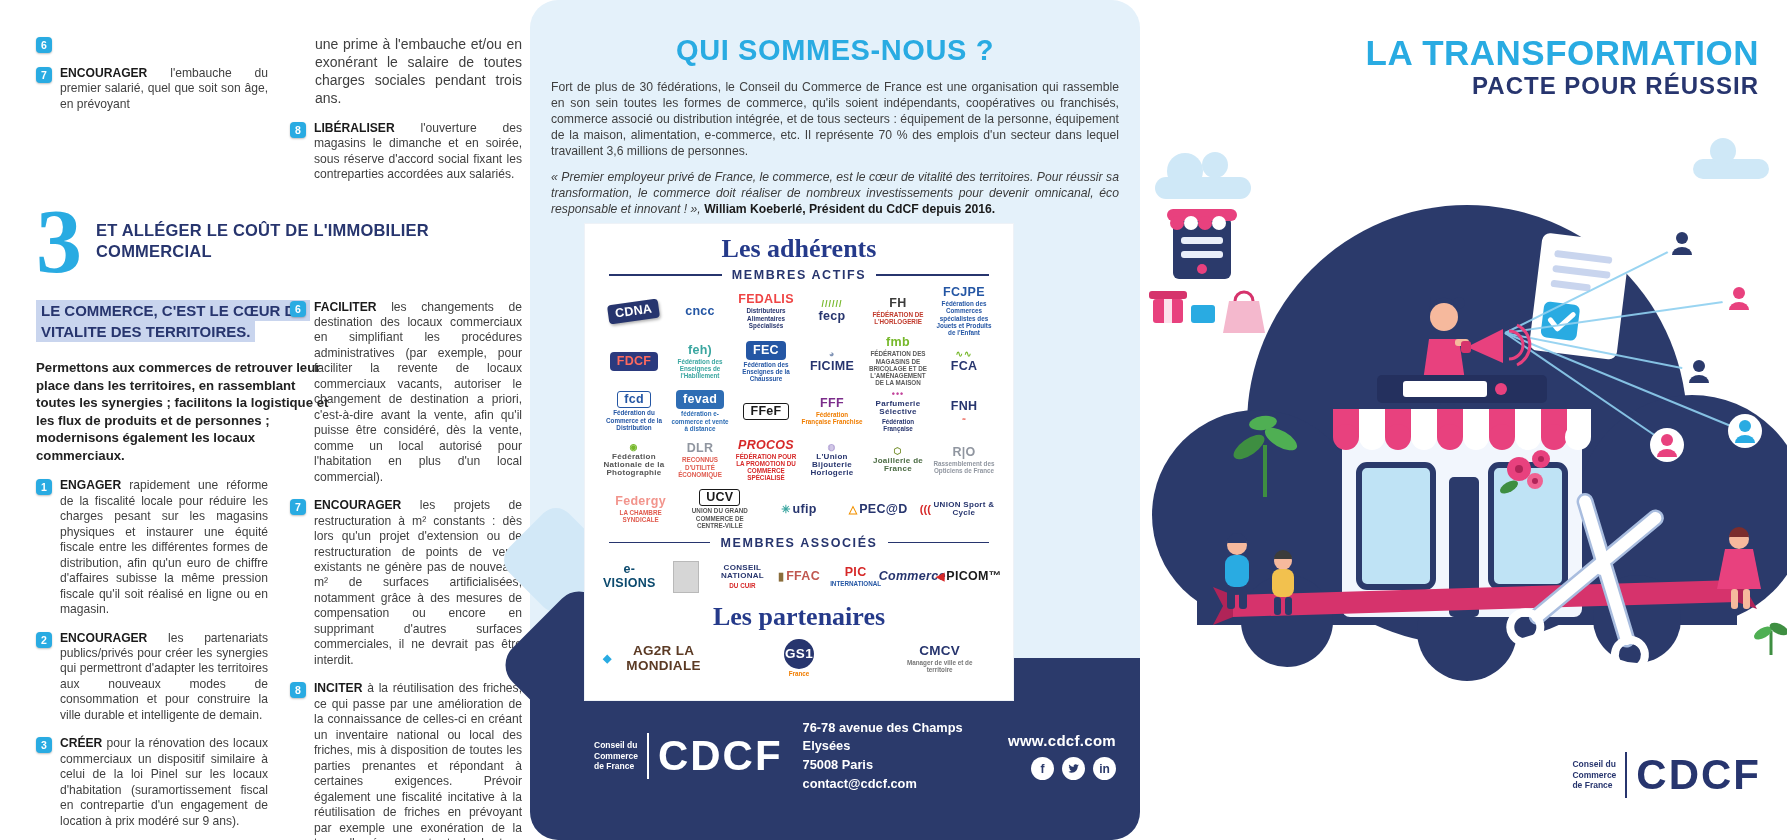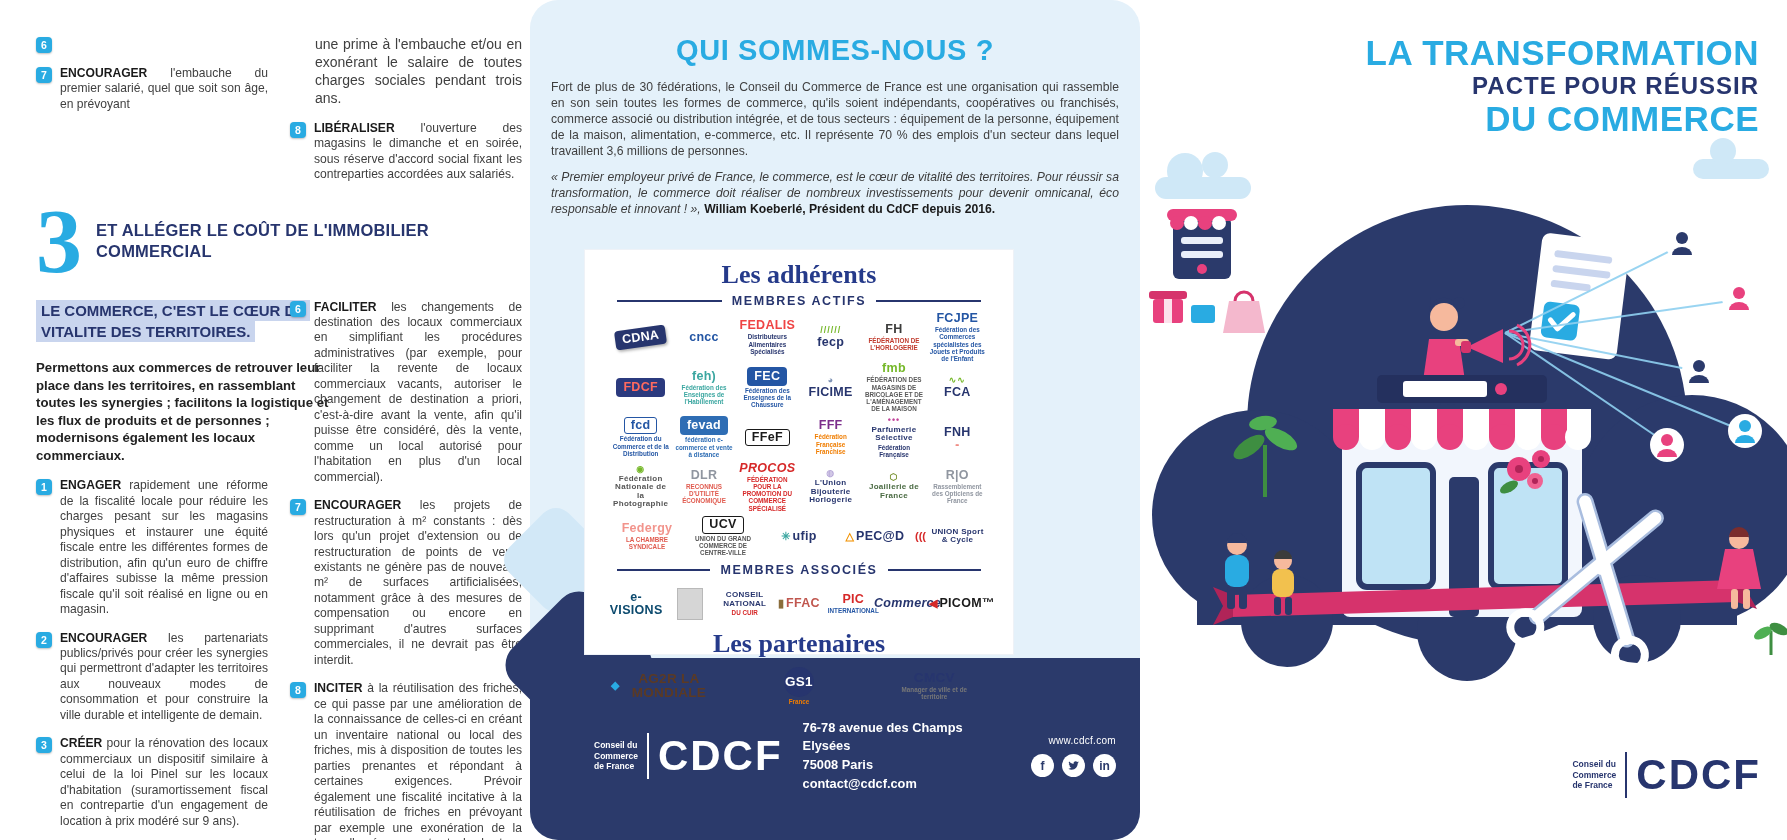--- a/index.html
+++ b/index.html
@@ -26,22 +26,22 @@
   #intro{width:300px;margin:16px 0 14px 0;font-weight:700;font-size:13.2px;line-height:1.33;color:#222;}
 
   
   #mid-panel{position:absolute;left:530px;top:0;width:610px;height:840px;background:#e4f1fa;border-radius:28px;}
   .mid-decor1{position:absolute;left:-16px;top:518px;width:84px;height:84px;background:#d2e8f7;transform:rotate(45deg);border-radius:18px;z-index:1;}
   .mid-decor2{position:absolute;left:-10px;top:606px;width:118px;height:118px;background:#2b3a6b;transform:rotate(45deg);border-radius:24px;z-index:1;}
   #mid-title{margin:34px 20px 0;text-align:center;color:#29abe2;font-weight:800;font-size:29px;letter-spacing:.6px;}
   #mid-paragraph{margin:13px 21px 0;font-size:12.2px;line-height:1.31;text-align:justify;}
   #mid-quote{margin:10px 21px 0;font-size:12.2px;line-height:1.31;text-align:justify;font-style:italic;color:#3c3c3c;}
   #mid-quote .attrib{font-style:normal;font-weight:700;color:#1a1a1a;}
-  #adherents-card{position:absolute;left:55px;top:224px;width:428px;height:404px;background:#fff;z-index:3;
-                  padding:8px 26px;box-sizing:border-box;box-shadow:0 0 0 1px #eef2f7;margin-top:26px;}
+  #adherents-card{position:absolute;left:55px;top:224px;width:428px;height:476px;background:#fff;z-index:3;
+                  padding:8px 18px;box-sizing:border-box;box-shadow:0 0 0 1px #eef2f7;}
   .serif-h{font-family:"Liberation Serif",serif;font-weight:700;color:#253a8a;font-size:26px;text-align:center;margin:2px 0 4px;}
   .divider{display:flex;align-items:center;gap:10px;margin:2px 6px 4px;color:#27356e;font-weight:700;
            font-size:12.5px;letter-spacing:1.6px;}
   .divider .line{flex:1;height:1.5px;background:#27356e;}
   .logo-row{display:flex;align-items:center;justify-content:space-around;min-height:49px;gap:4px;}
   .assoc-row{min-height:46px;}
   .partner-row{min-height:46px;justify-content:center;gap:30px;}
   .logo-cell{flex:1;display:flex;flex-direction:column;align-items:center;justify-content:center;text-align:center;min-width:0;}
   .lg-pre{font-size:9px;font-weight:800;letter-spacing:1px;line-height:1;margin-bottom:1px;}
   .lg-main{display:flex;align-items:center;gap:2px;justify-content:center;}
@@ -57,21 +57,21 @@
   .stampbox{width:24px;height:30px;background:#d6d6d6;border:1px solid #b9b9b9;}
   #mid-footer{position:absolute;left:0;top:658px;width:610px;height:182px;background:#2b3a6b;z-index:2;
               border-radius:0 0 28px 28px;display:flex;align-items:center;gap:20px;
               padding:14px 24px 0 64px;box-sizing:border-box;color:#fff;}
   .cdcf-logo{display:flex;align-items:center;gap:9px;}
   .cdcf-small{font-size:8.5px;line-height:1.25;font-weight:700;}
   .cdcf-bar{width:2px;height:46px;background:currentColor;}
   .cdcf-big{font-size:42px;font-weight:700;letter-spacing:2px;line-height:1;}
   .addr{font-size:12.8px;font-weight:700;line-height:1.45;}
   #footer-right{margin-left:auto;text-align:right;}
-  #website{font-size:10px;font-weight:400;letter-spacing:.3px;margin-left:12px;}
+  #website{font-size:15px;font-weight:700;letter-spacing:.3px;margin-left:12px;}
   #social{display:flex;gap:8px;justify-content:flex-end;margin-top:8px;}
   .soc{width:23px;height:23px;border-radius:50%;background:#fff;color:#2b3a6b;display:flex;align-items:center;
        justify-content:center;font-weight:800;font-size:12px;cursor:pointer;}
   .soc svg{width:13px;height:13px;}
 
   
   #right-panel{position:absolute;left:1140px;top:0;width:647px;height:840px;background:#fff;}
   #right-title{position:absolute;right:28px;top:34px;text-align:right;z-index:4;}
   #rt1{color:#27356e;font-size:24px;font-weight:700;letter-spacing:1px;}
   #rt2,#rt3{color:#29abe2;font-size:35px;font-weight:800;line-height:1.08;letter-spacing:.5px;}
@@ -446,21 +446,20 @@
             <div class="soc">in</div>
           </div>
       </div>
     </div>
   </div>
 
   <div id="right-panel">
     <div id="right-title">
       <div id="rt2">LA TRANSFORMATION</div>
       <div id="rt1">PACTE POUR RÉUSSIR</div>
-      <div id="rt3">DU COMMERCE</div>
     </div>
 
     <svg id="illus" viewBox="0 0 650 600">
 
       <g fill="#cfe8f7">
         <rect x="18" y="52" width="96" height="22" rx="11"></rect>
         <circle cx="48" cy="46" r="18"></circle>
           <circle cx="78" cy="40" r="13"></circle>
         <rect x="556" y="34" width="76" height="20" rx="10"></rect>
           <circle cx="586" cy="26" r="13"></circle>

